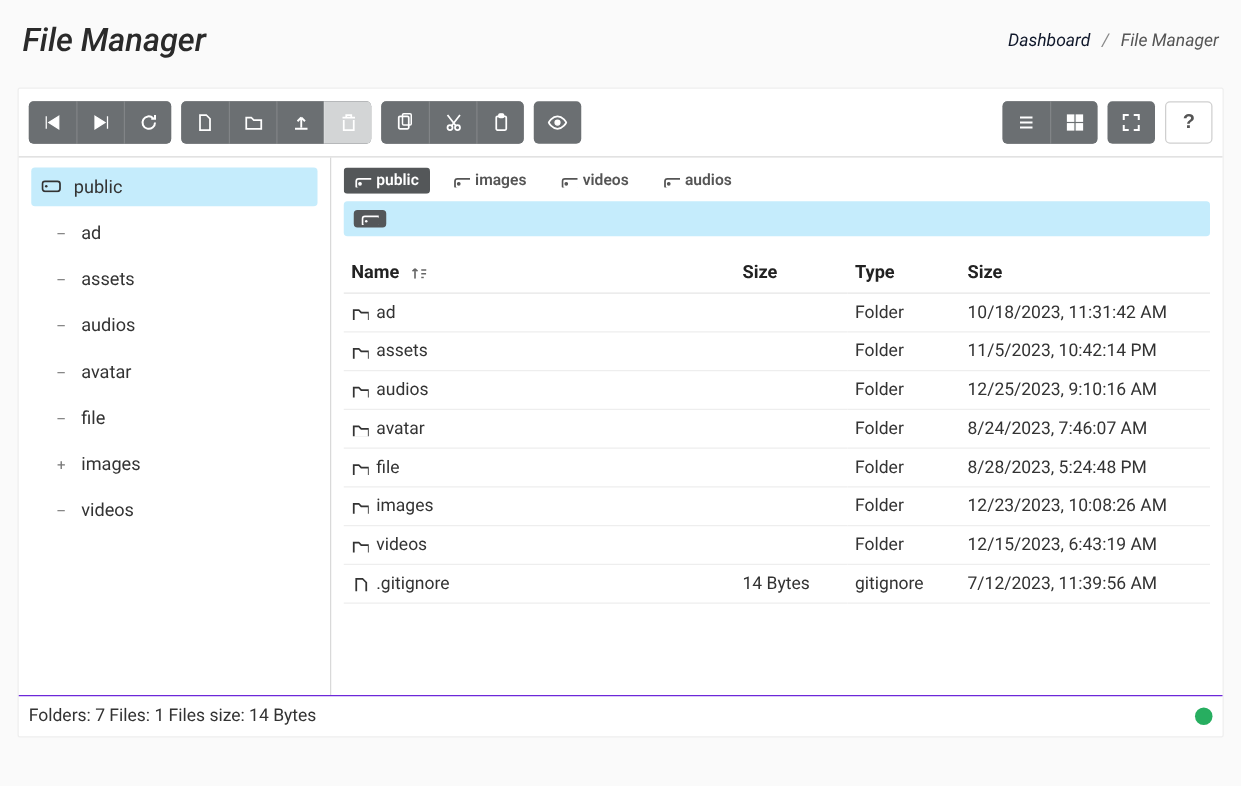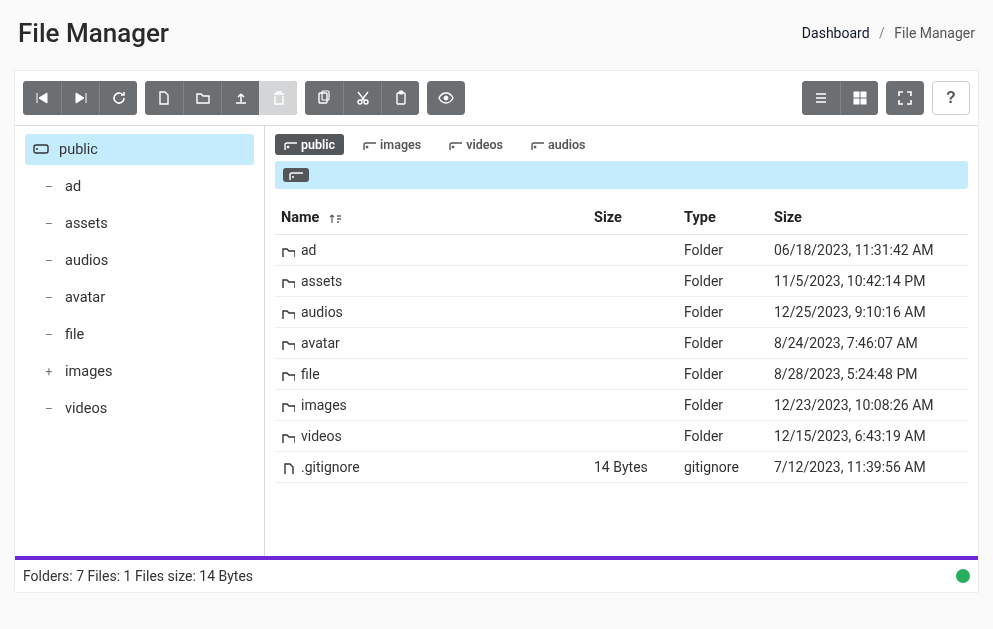--- a/index.html
+++ b/index.html
@@ -10,20 +10,21 @@
     background: #fafafa;
     width: 993px;
     height: 629px;
     overflow: hidden;
   }
   .header {
     display: flex;
     justify-content: space-between;
     align-items: center;
     padding: 18px 18px 22px 18px;
+    font-style: italic;
   }
   .header h1 {
     font-size: 26px;
     font-weight: 500;
     color: #2a2a2a;
   }
   .breadcrumb {
     font-size: 14px;
     color: #555;
   }
@@ -198,21 +199,21 @@
   .col-name { width: auto; }
   .col-size { width: 90px; }
   .col-type { width: 90px; }
   .col-date { width: 200px; }
 
   .statusbar {
     display: flex;
     justify-content: space-between;
     align-items: center;
     padding: 8px 8px 4px 8px;
-    border-top: 4px solid #6d28d9;
+    border-top: 1px solid #6d28d9;
     font-size: 14px;
     color: #333;
   }
   .status-dot {
     width: 14px;
     height: 14px;
     border-radius: 50%;
     background: #27ae60;
     display: inline-block;
   }
@@ -472,21 +473,21 @@
         </thead>
         <tbody id="file-rows">
             <tr>
               <td><span class="cell-icon">
                   <svg>
                     <use href="#i-folder"></use>
                   </svg>
                 </span><span>ad</span></td>
               <td></td>
               <td>Folder</td>
-              <td>06/18/2023, 11:31:42 AM</td>
+              <td>10/18/2023, 11:31:42 AM</td>
             </tr>
             <tr>
               <td><span class="cell-icon">
                   <svg>
                     <use href="#i-folder"></use>
                   </svg>
                 </span><span>assets</span></td>
               <td></td>
               <td>Folder</td>
               <td>11/5/2023, 10:42:14 PM</td>

